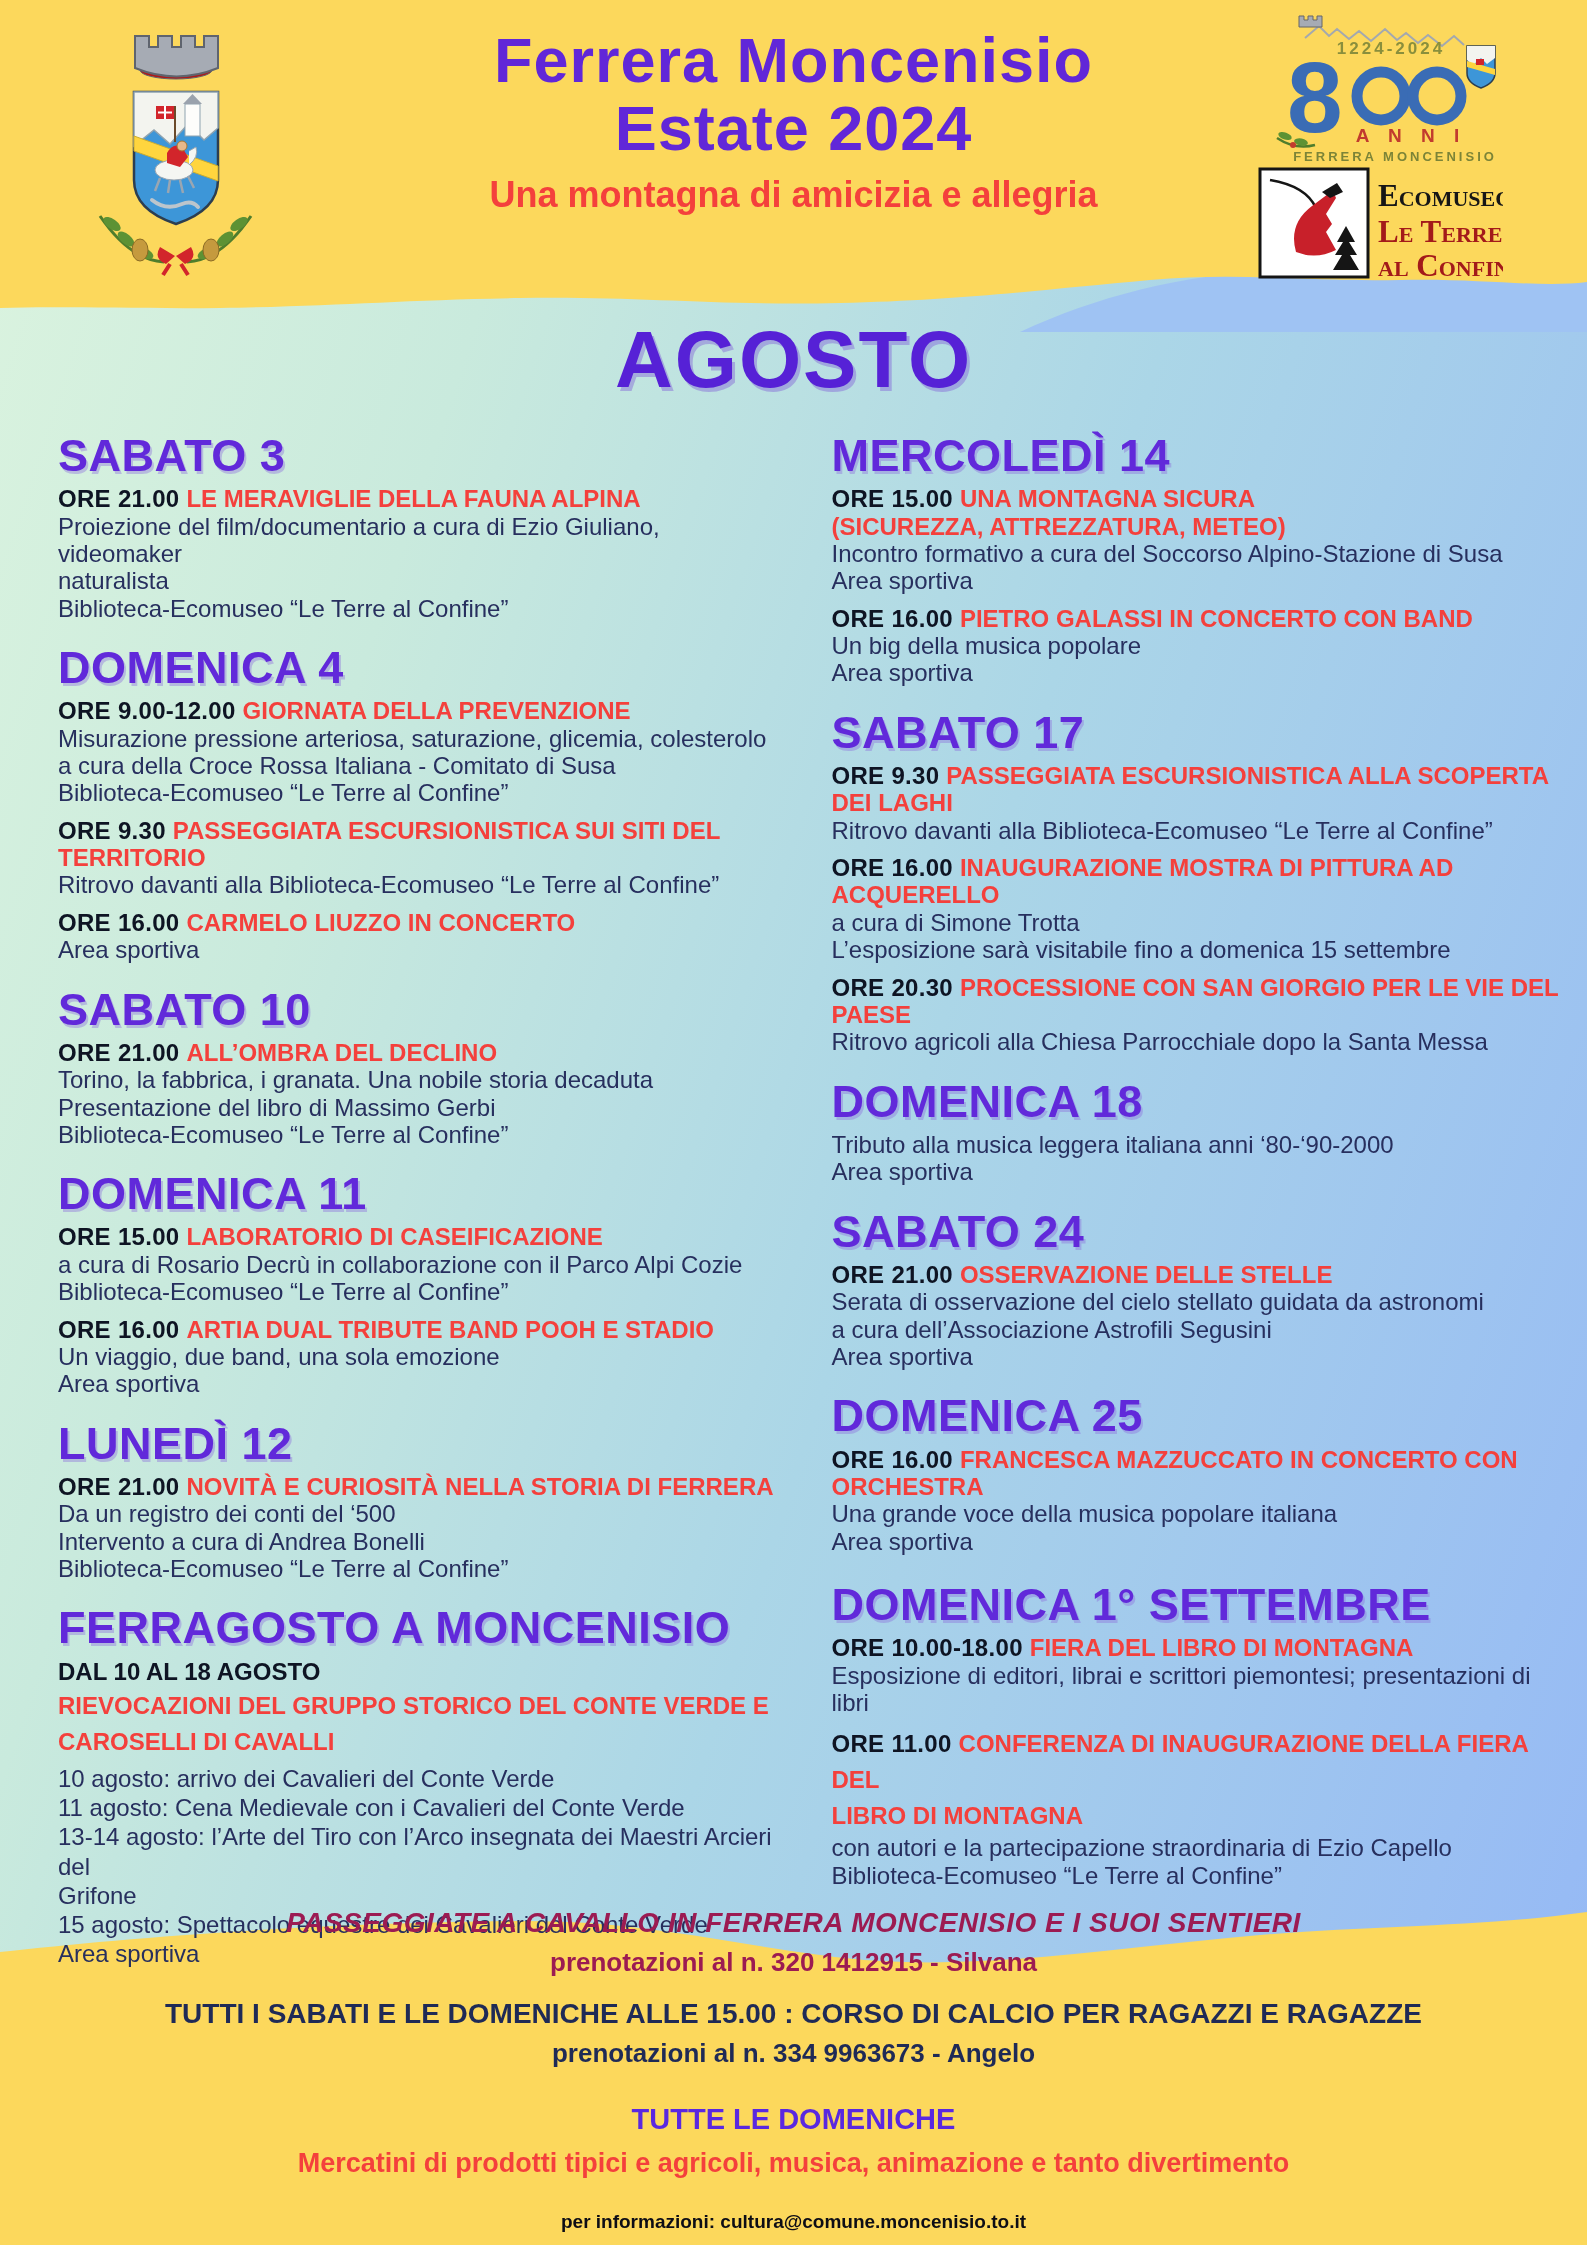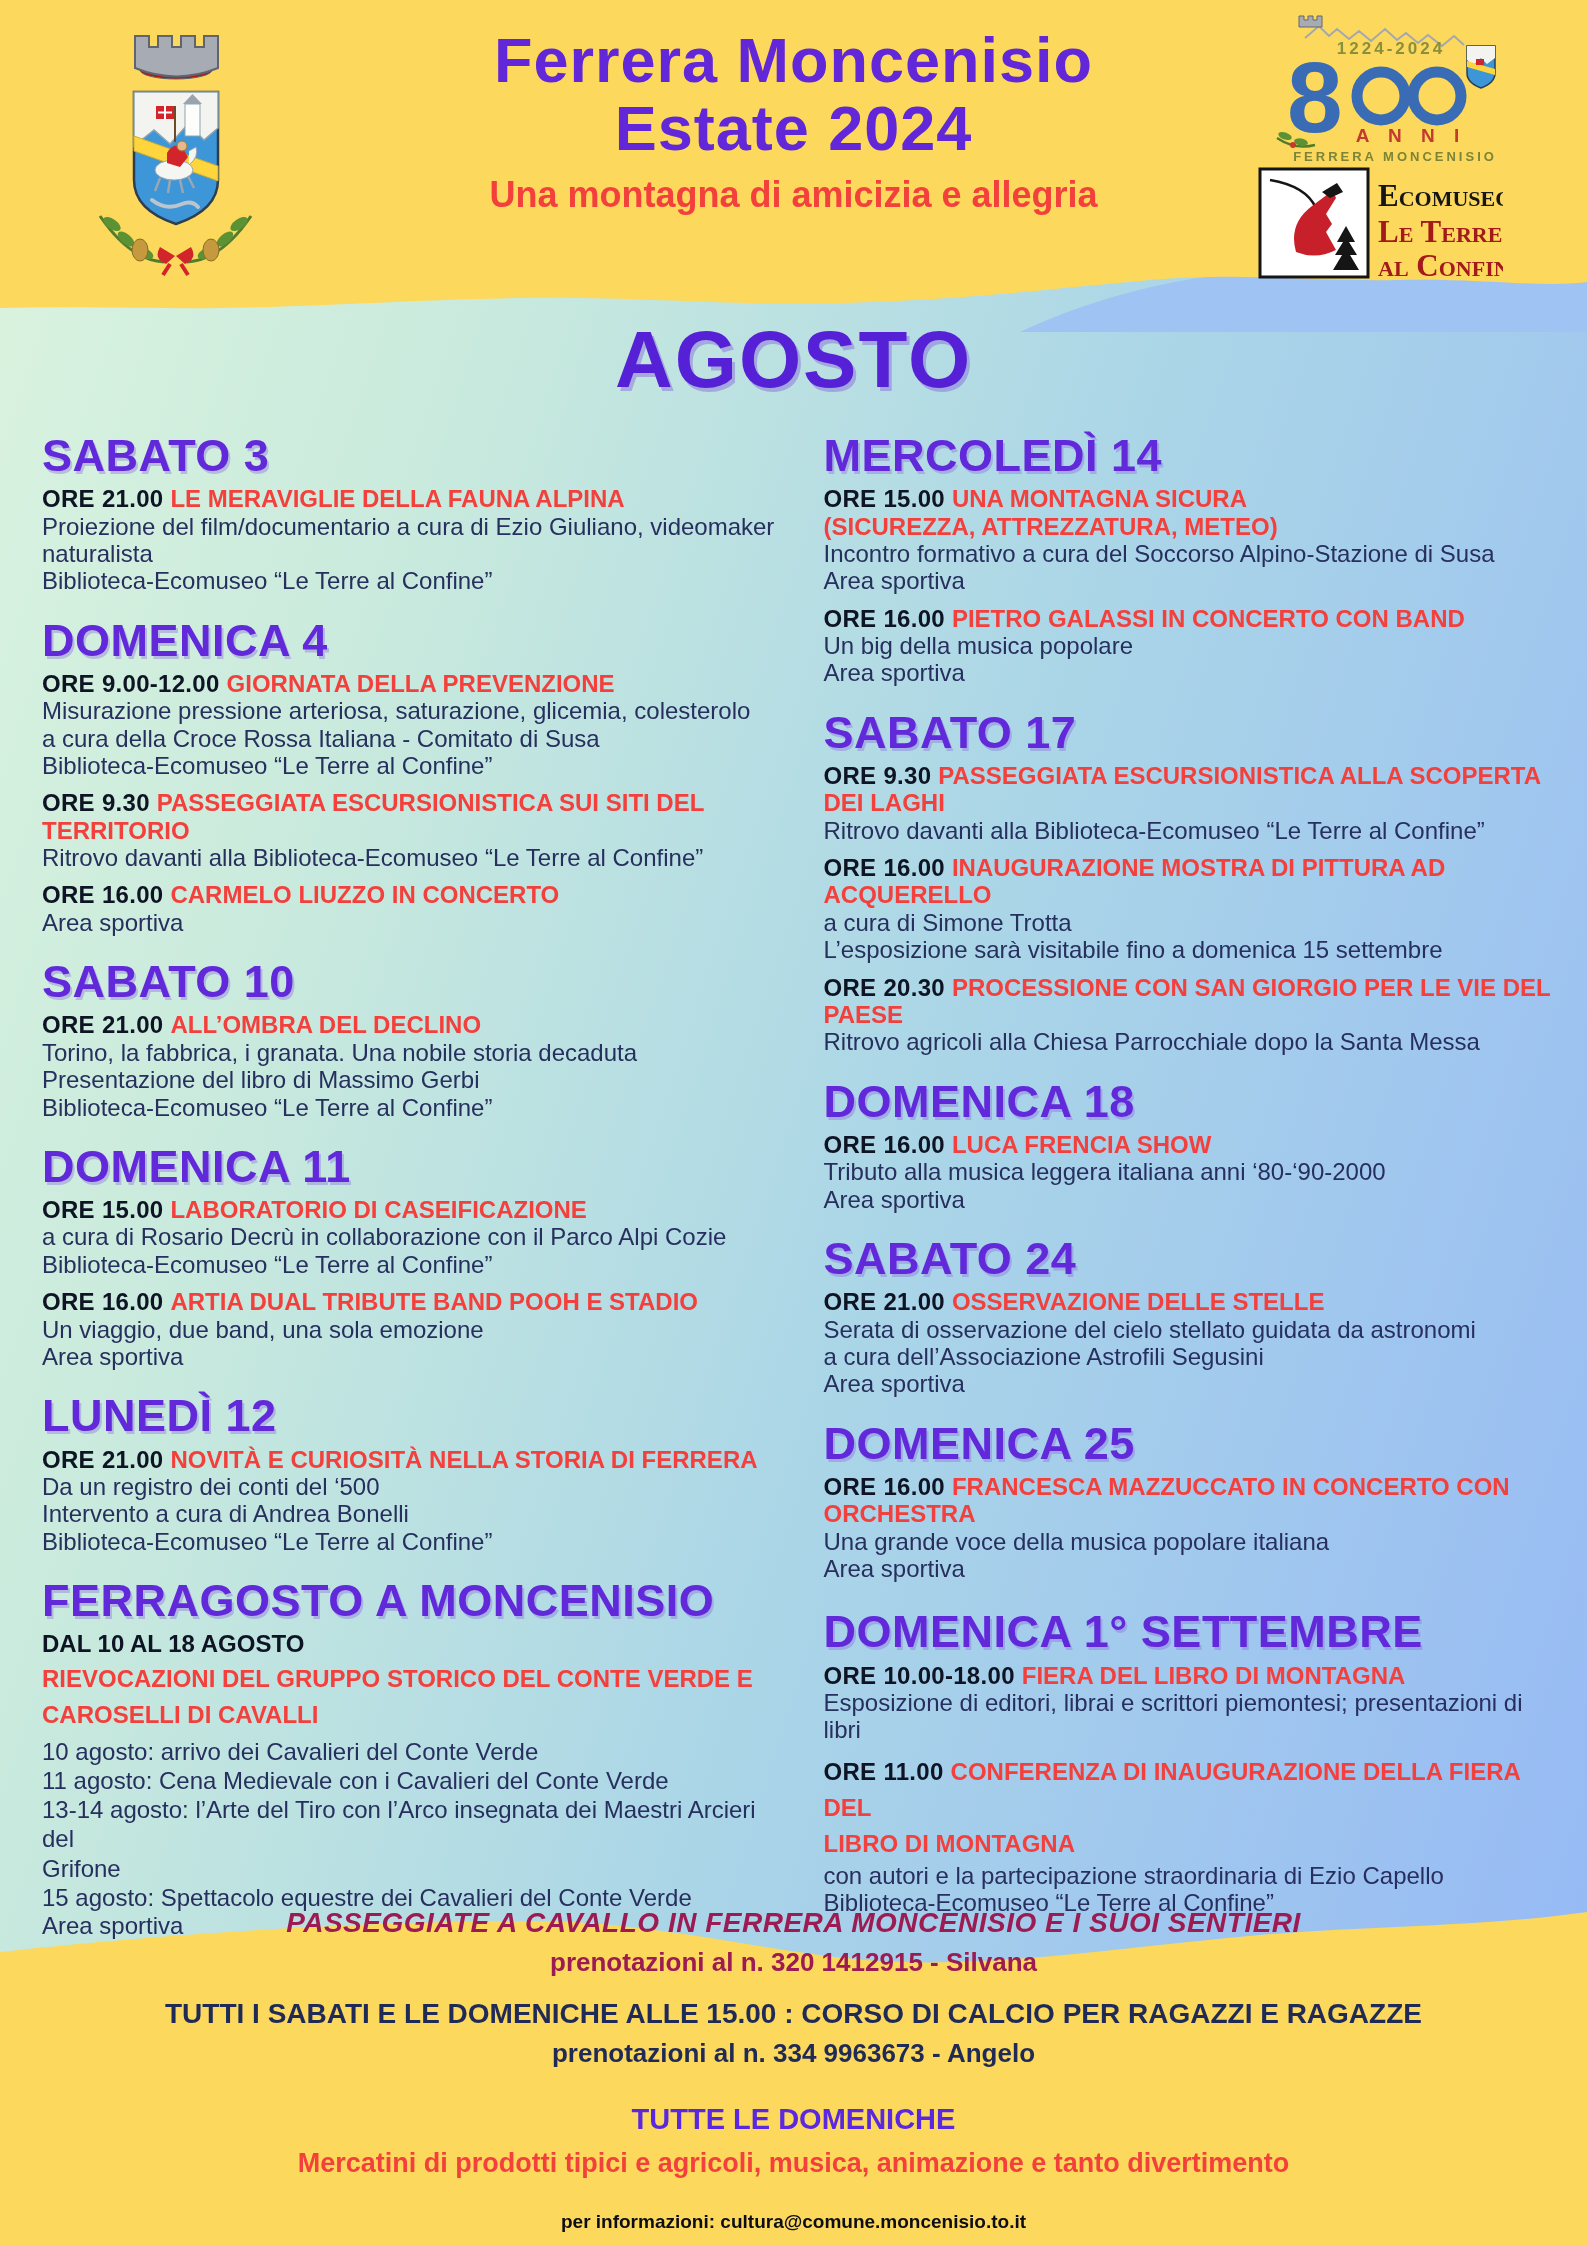--- a/index.html
+++ b/index.html
@@ -19,21 +19,21 @@
   .subtitle{margin:12px 0 0;font-size:36px;font-weight:bold;color:#f4403c;}
   .coa{position:absolute;left:88px;top:20px;}
   .logo800{position:absolute;right:88px;top:12px;}
   .logoeco{position:absolute;right:84px;top:166px;}
   .eco-t{font-family:"Liberation Serif",serif;font-weight:700;font-variant:small-caps;}
 
   
   .month{position:absolute;top:314px;left:0;width:100%;margin:0;text-align:center;z-index:2;
     font-size:80px;font-weight:bold;color:#5621d6;letter-spacing:2px;
     text-shadow:3px 4px 0 rgba(130,100,215,.45);}
-  .columns{position:absolute;top:432px;left:42px;right:26px;display:flex;gap:44px;z-index:2;}
+  .columns{position:absolute;top:432px;left:58px;right:26px;display:flex;gap:44px;z-index:2;}
   .col{flex:1;min-width:0;}
   .day{margin-bottom:22px;}
   .day-h{margin:0 0 6px;font-size:45px;line-height:1.05;font-weight:bold;color:#6129da;
     letter-spacing:.5px;text-shadow:2px 3px 0 rgba(140,110,220,.4);}
   .event{margin-bottom:10px;}
   .event p{margin:0;}
   .tline{font-size:24px;line-height:1.14;font-weight:bold;}
   .time{color:#0e1423;letter-spacing:.3px;}
   .time::after{content:" ";}
   .etitle{color:#f4403c;white-space:pre-line;}
@@ -255,21 +255,20 @@
         </div>
         <div class="event">
           <p class="tline"><span class="time">ORE 20.30</span><span class="etitle">PROCESSIONE CON SAN GIORGIO PER LE VIE DEL PAESE</span></p>
           <p class="desc">Ritrovo agricoli alla Chiesa Parrocchiale dopo la Santa Messa</p>
         </div>
       </section>
 
       <section class="day">
         <h2 class="day-h">DOMENICA 18</h2>
         <div class="event">
-          <p class="tline"><span class="time">ORE 16.00</span><span class="etitle">LUCA FRENCIA SHOW</span></p>
           <p class="desc">Tributo alla musica leggera italiana anni ‘80-‘90-2000</p>
           <p class="place">Area sportiva</p>
         </div>
       </section>
 
       <section class="day">
         <h2 class="day-h">SABATO 24</h2>
         <div class="event">
           <p class="tline"><span class="time">ORE 21.00</span><span class="etitle">OSSERVAZIONE DELLE STELLE</span></p>
           <p class="desc">Serata di osservazione del cielo stellato guidata da astronomi

